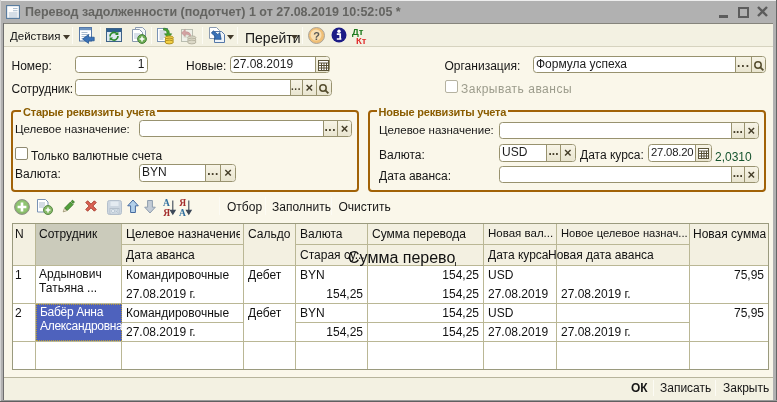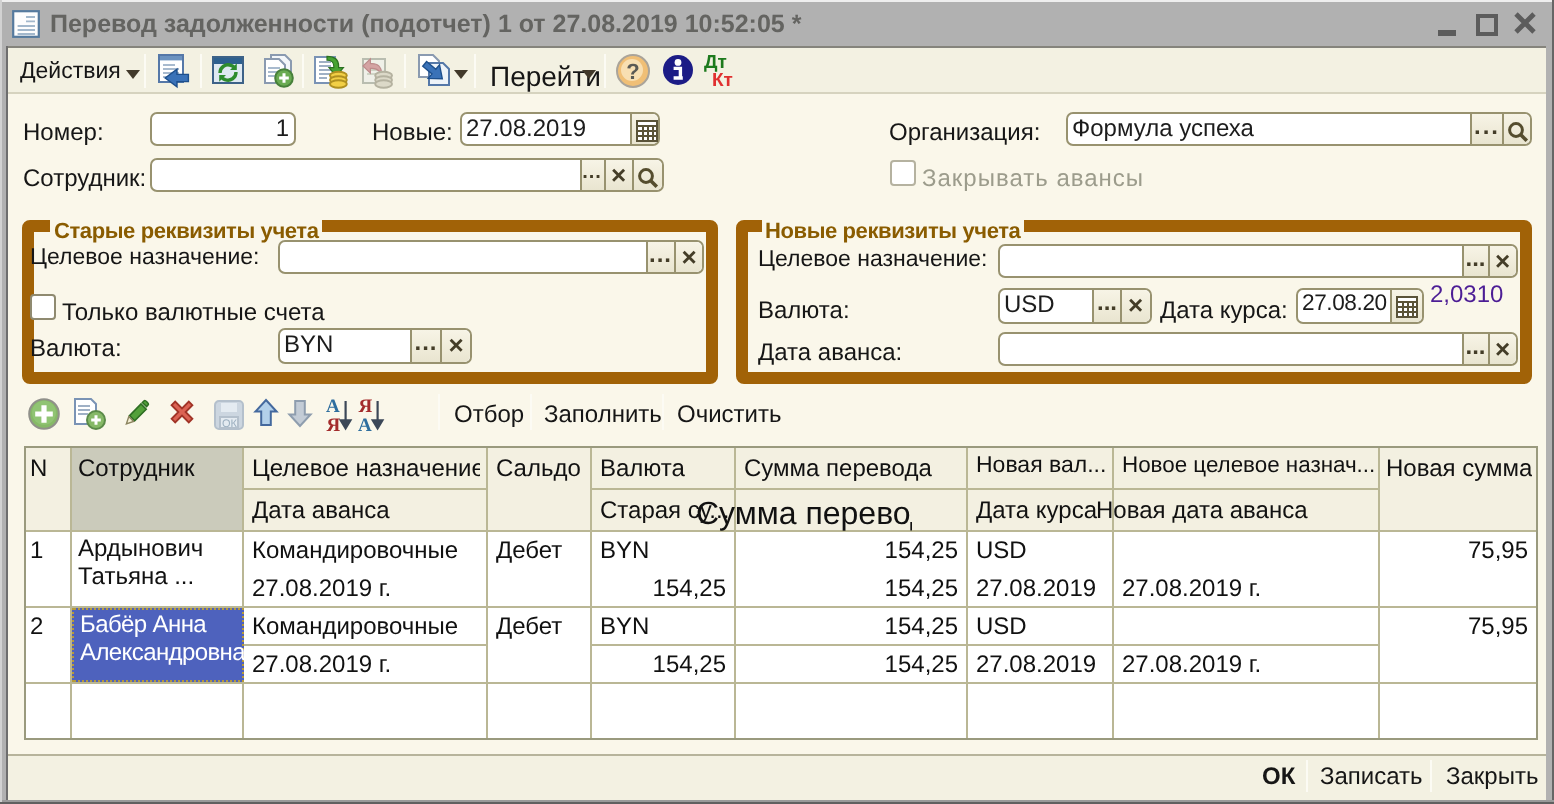--- a/index.html
+++ b/index.html
@@ -4,21 +4,21 @@
 html,body{width:777px;height:402px}
 body{position:relative;background:#b1b1b1;font-family:"Liberation Sans",sans-serif;font-size:12px;color:#111;overflow:hidden}
 .ab{position:absolute}
 #frame{left:0;top:0;width:777px;height:402px}
 #content{left:4px;top:23px;width:769px;height:377px;background:#faf7ea;border-top:1px solid #85847c}
 #title{left:25px;top:5px;font-weight:bold;font-size:12.5px;color:#646461;white-space:nowrap}
 .inp{position:absolute;background:#fff;border:1px solid #98926f;border-radius:3.5px;height:17.5px;line-height:15.5px;padding:0 2px;color:#1c1c1c}
 .btnseg{position:absolute;background:linear-gradient(#f7f4e6,#e9e5d0);border-left:1px solid #98926f;text-align:center;color:#443d28;top:0;bottom:0}
 .lbl{position:absolute;white-space:nowrap;color:#161616}
 .cb{position:absolute;width:13px;height:13px;background:#fff;border:1px solid #8f8a70;border-radius:2px}
-.grp{position:absolute;border:6px solid #a16207;border-radius:4px;height:82px}
+.grp{position:absolute;border:2px solid #a16207;border-radius:4px;height:82px}
 .gtitle{position:absolute;top:-6px;font-weight:bold;font-size:11px;letter-spacing:-0.2px;color:#8a5c00;background:#faf7ea;padding:0 2px;white-space:nowrap}
 .sep{position:absolute;width:1px;background:#b9b59c;border-right:1px solid #fcfbf4}
 .vline{position:absolute;width:1px;background:#bab795}
 .hline{position:absolute;height:1px;background:#bab795}
 .cell{position:absolute;white-space:nowrap;overflow:hidden}
 .r{text-align:right}
 svg{position:absolute;overflow:visible}
 </style></head><body>
 <div id="frame" class="ab"></div>
 <div class="ab" style="left:0;top:0;width:777px;height:1px;background:#eeeeee"></div>
@@ -192,21 +192,21 @@
 </div>
 <div class="lbl" style="left:580px;top:147.5px">Дата курса:</div>
 <div class="inp" style="left:648px;top:144px;width:63.5px;padding:0 32px 0 2px;font-size:11.3px;letter-spacing:-0.2px">27.08.20
   <div class="btnseg" style="right:0;width:16px;border-radius:0 3px 3px 0">
       <svg style="left:2px;top:3px" width="11" height="11" viewBox="0 0 11 11">
         <rect x="0.5" y="0.5" width="10" height="10" fill="#fff" stroke="#5a5338"></rect>
         <path d="M1 3h9M1 5.5h9M1 8h9M3.5 3v7M6 3v7M8.5 3v7" stroke="#5a5338"></path>
       </svg>
     </div>
 </div>
-<div class="lbl" style="left:715px;top:140px;color:#4c1d95">2,0310</div>
+<div class="lbl" style="left:715px;top:150px;color:#14532d">2,0310</div>
 <div class="lbl" style="left:379px;top:168.5px">Дата аванса:</div>
 <div class="inp" style="left:499px;top:165.5px;width:259.5px">
   <div class="btnseg" style="right:13.5px;width:13.5px;line-height:13px;font-weight:bold">...</div>
   <div class="btnseg" style="right:0;width:13.5px;border-radius:0 3px 3px 0;font-weight:bold;line-height:15px;font-size:13px">×</div>
 </div>
 
 <svg class="ab" style="left:14px;top:198.5px" width="16" height="16" viewBox="0 0 16 16">
  <circle cx="8" cy="8" r="7.4" fill="#86b967" stroke="#90908a"></circle>
  <circle cx="8" cy="7.4" r="6" fill="#90c473"></circle>
  <path d="M8 3.6v8.8M3.6 8h8.8" stroke="#fff" stroke-width="2.6"></path>

